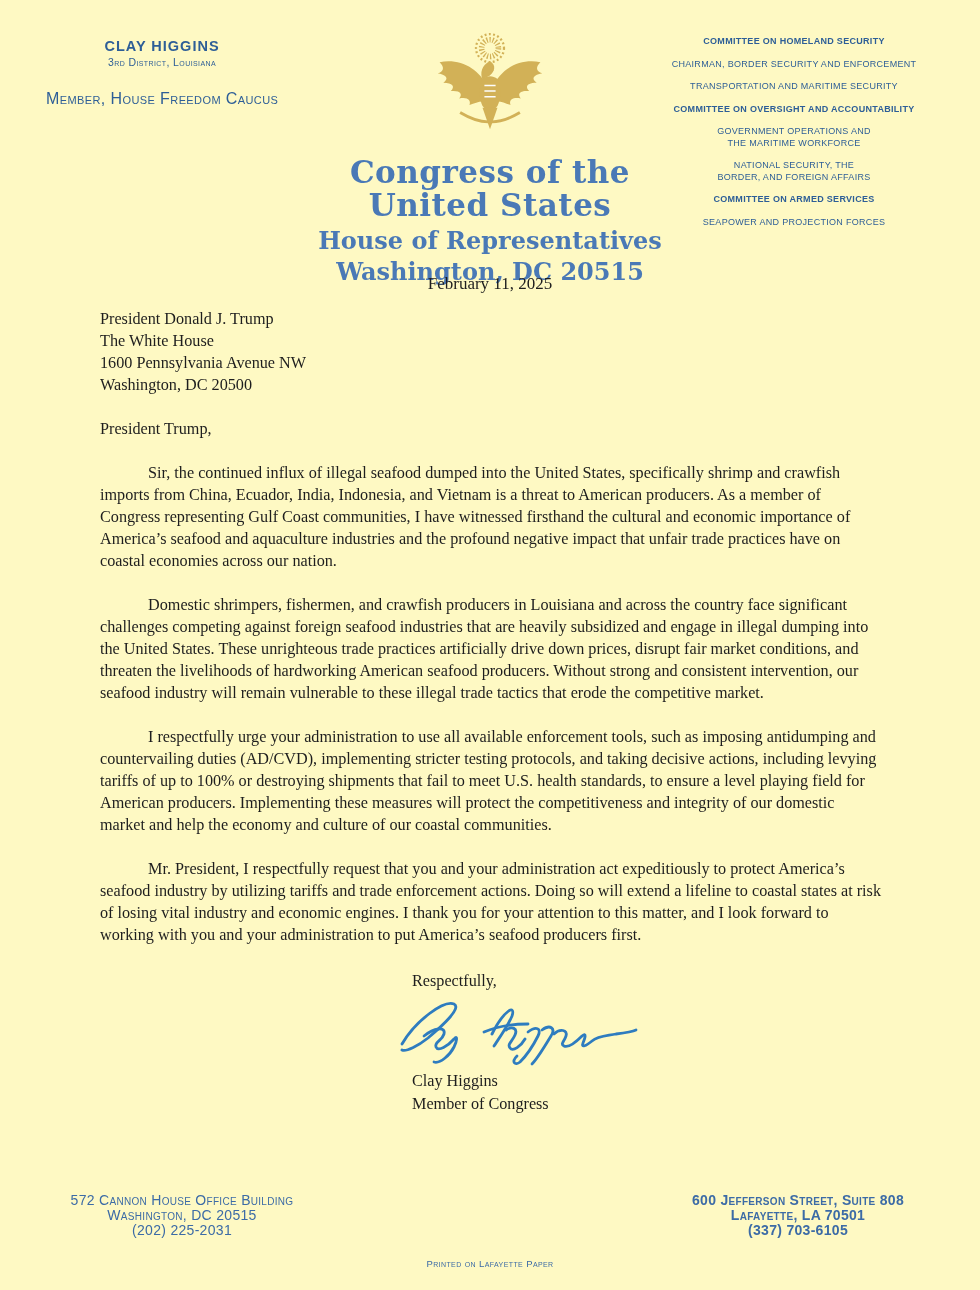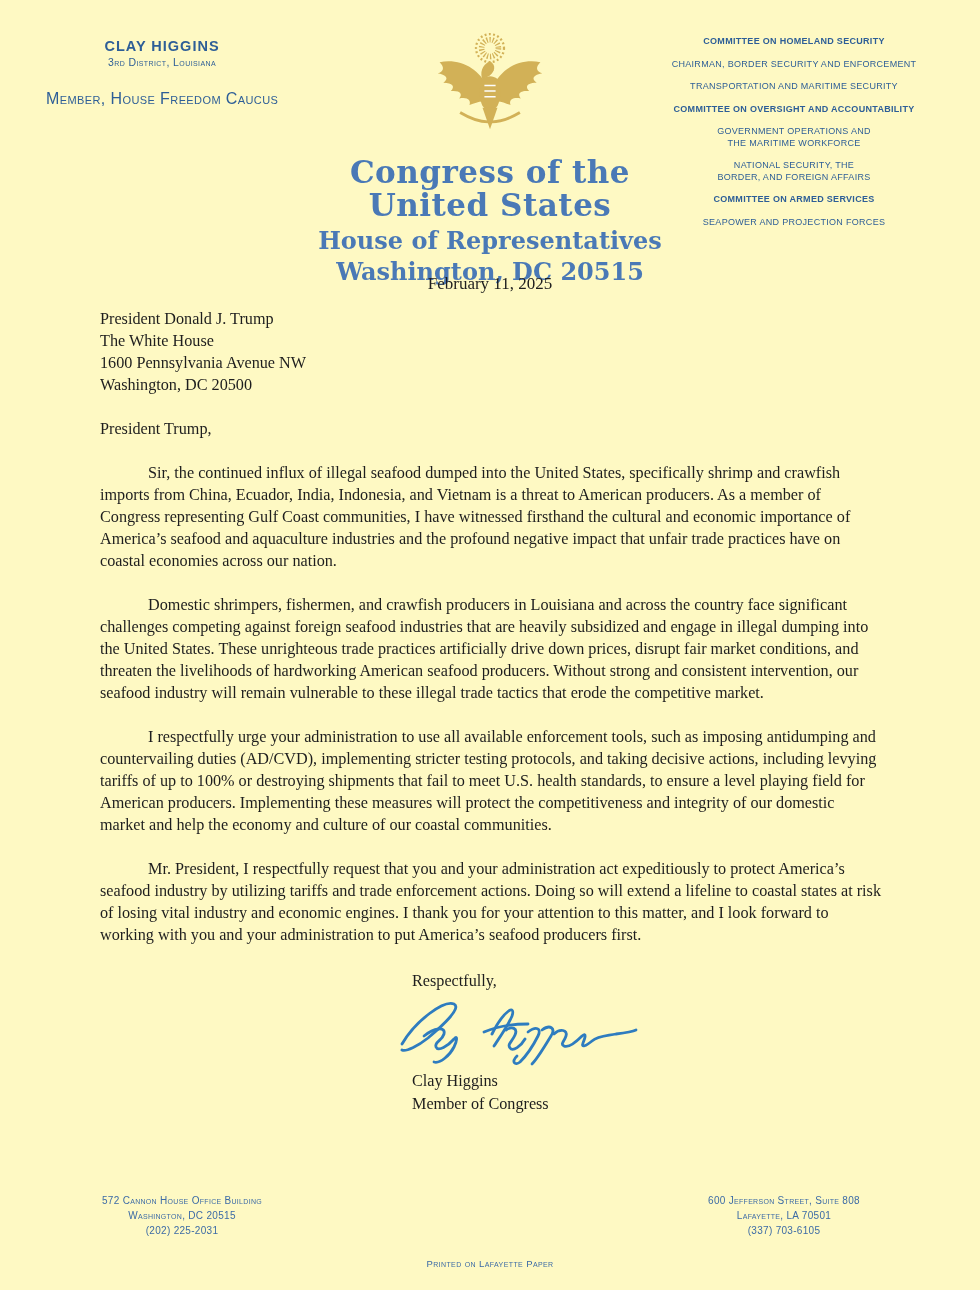--- a/index.html
+++ b/index.html
@@ -36,25 +36,25 @@
   .para{margin:22px 0 0 0;text-indent:48px;text-align:left;}
   .closing-block{margin-top:24px;margin-left:312px;}
   .closing{font-size:16.2px;}
   .signature{margin:2px 0 0 -18px;display:block;}
   .signer-name{margin-top:4px;}
   .signer-title{margin-top:1px;}
   
   .office{
     position:absolute;top:1193px;width:320px;text-align:center;
     font-family:"Liberation Sans",sans-serif;color:#3c6ba6;
-    font-size:10px;font-variant:small-caps;letter-spacing:.3px;line-height:15px;
+    font-size:14px;font-variant:small-caps;letter-spacing:.3px;line-height:15px;
   }
   .office-left{left:22px;}
   .office-mid{left:330px;}
-  .office-right{left:624px;}
+  .office-right{left:638px;font-weight:bold;}
   .recycled{
     position:absolute;top:1258px;left:0;width:100%;text-align:center;
     font-family:"Liberation Sans",sans-serif;color:#3c6ba6;
     font-size:9.5px;font-variant:small-caps;letter-spacing:.4px;
   }
 </style>
 </head>
 <body>
 
 <div class="page">

